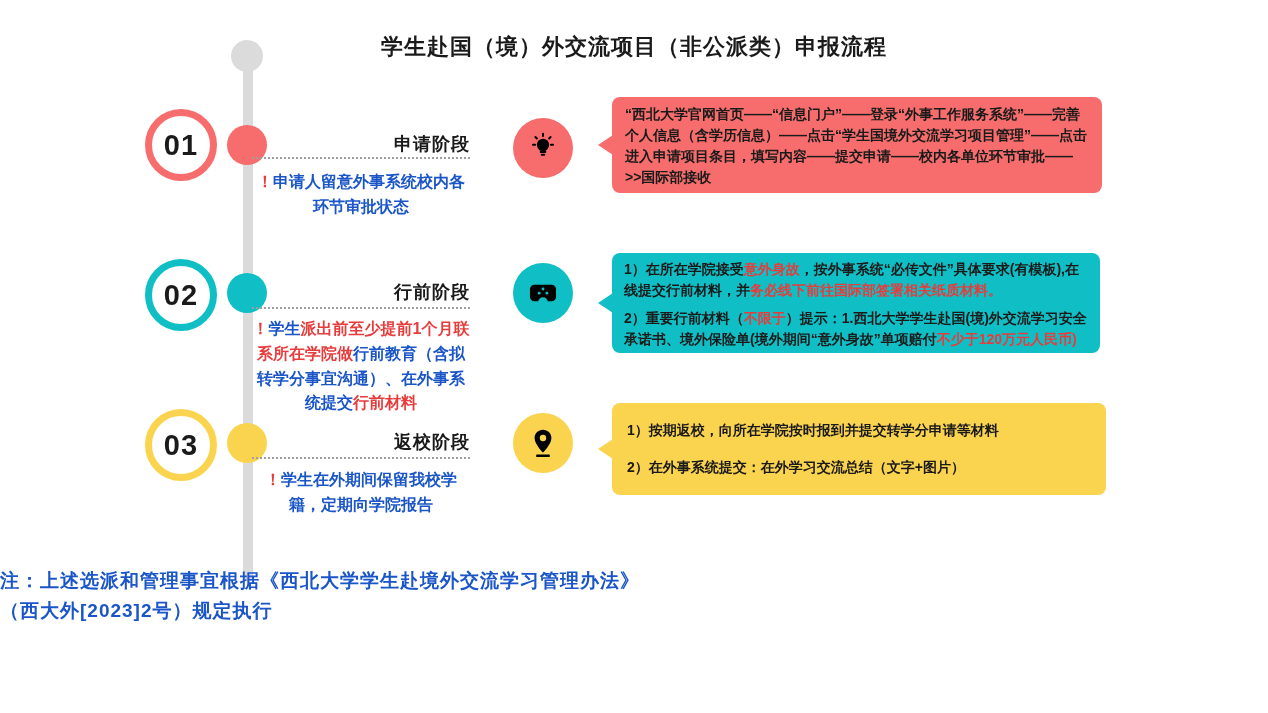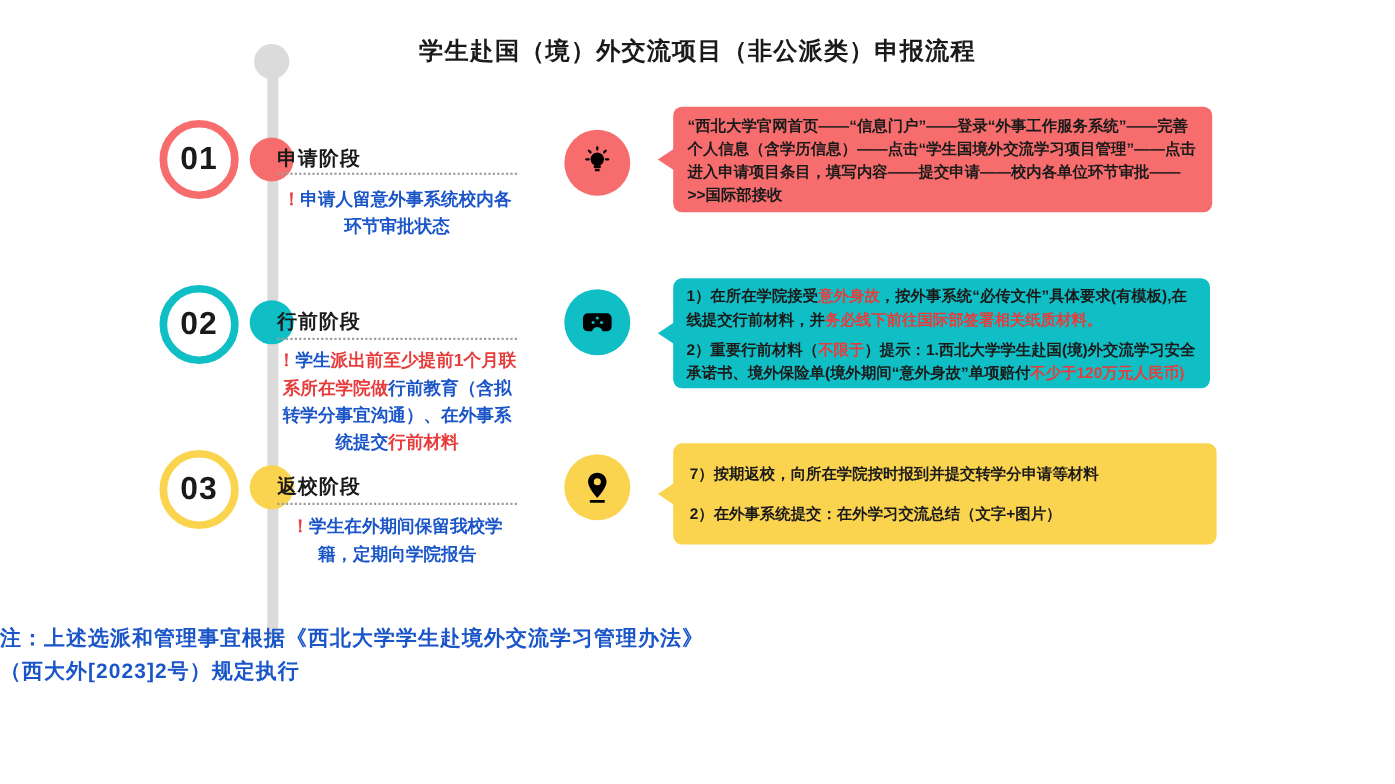--- a/index.html
+++ b/index.html
@@ -21,21 +21,21 @@
   
   .num-circle{
     position:absolute;left:145px;width:58px;height:58px;border-radius:50%;background:#fff;
     border:7px solid #000;display:flex;align-items:center;justify-content:center;
     font-size:29px;font-weight:800;color:#1a1a1a;letter-spacing:1px;text-align:center;
   }
   .num-circle.s1{top:109px;border-color:var(--stage1);}
   .num-circle.s2{top:259px;border-color:var(--stage2);}
   .num-circle.s3{top:409px;border-color:var(--stage3);}
   
-  .stage-title{position:absolute;left:252px;width:218px;text-align:left;font-size:18px;font-weight:700;color:var(--ink);letter-spacing:1px;}
+  .stage-title{position:absolute;left:252px;width:218px;text-align:right;font-size:18px;font-weight:700;color:var(--ink);letter-spacing:1px;}
   .stage-title.s1{top:132px;}
   .stage-title.s2{top:280px;}
   .stage-title.s3{top:430px;}
   .dotted-rule{position:absolute;left:252px;width:218px;height:0;border-top:2px dotted var(--dotted);}
   .dotted-rule.s1{top:157px;}
   .dotted-rule.s2{top:307px;}
   .dotted-rule.s3{top:457px;}
   .stage-note{position:absolute;left:252px;width:218px;text-align:center;font-size:16px;font-weight:700;line-height:1.55;}
   .stage-note.s1{top:170px;}
   .stage-note.s2{top:317px;}
@@ -134,21 +134,21 @@
   <div class="stage-note s3"><span class="seg-red">！</span><span class="seg-blue">学生在外期间保留我校学籍，定期向学院报告</span></div>
   <div class="icon-circle s3">
     <svg width="32" height="32" viewBox="0 0 24 24">
       <path d="M12 2.1c-3.5 0-6.3 2.7-6.3 6.1 0 4.6 6.3 11 6.3 11s6.3-6.4 6.3-11c0-3.4-2.8-6.1-6.3-6.1z" fill="#000"></path>
       <circle cx="12" cy="8.2" r="2.4" style="fill:var(--stage3)"></circle>
       <rect x="6.9" y="20.6" width="10.2" height="1.9" rx="0.4" fill="#000"></rect>
     </svg>
   </div>
   <div class="bubble s3">
     <span class="tail"></span>
-    <p><span class="seg-black">7）按期返校，向所在学院按时报到并提交转学分申请等材料</span></p>
+    <p><span class="seg-black">1）按期返校，向所在学院按时报到并提交转学分申请等材料</span></p>
     <p><span class="seg-black">2）在外事系统提交：在外学习交流总结（文字+图片）</span></p>
   </div>
 
   <div class="footer-note">
     <div>注：上述选派和管理事宜根据《西北大学学生赴境外交流学习管理办法》</div>
     <div>（西大外[2023]2号）规定执行</div>
   </div>
 
 </div>
 

